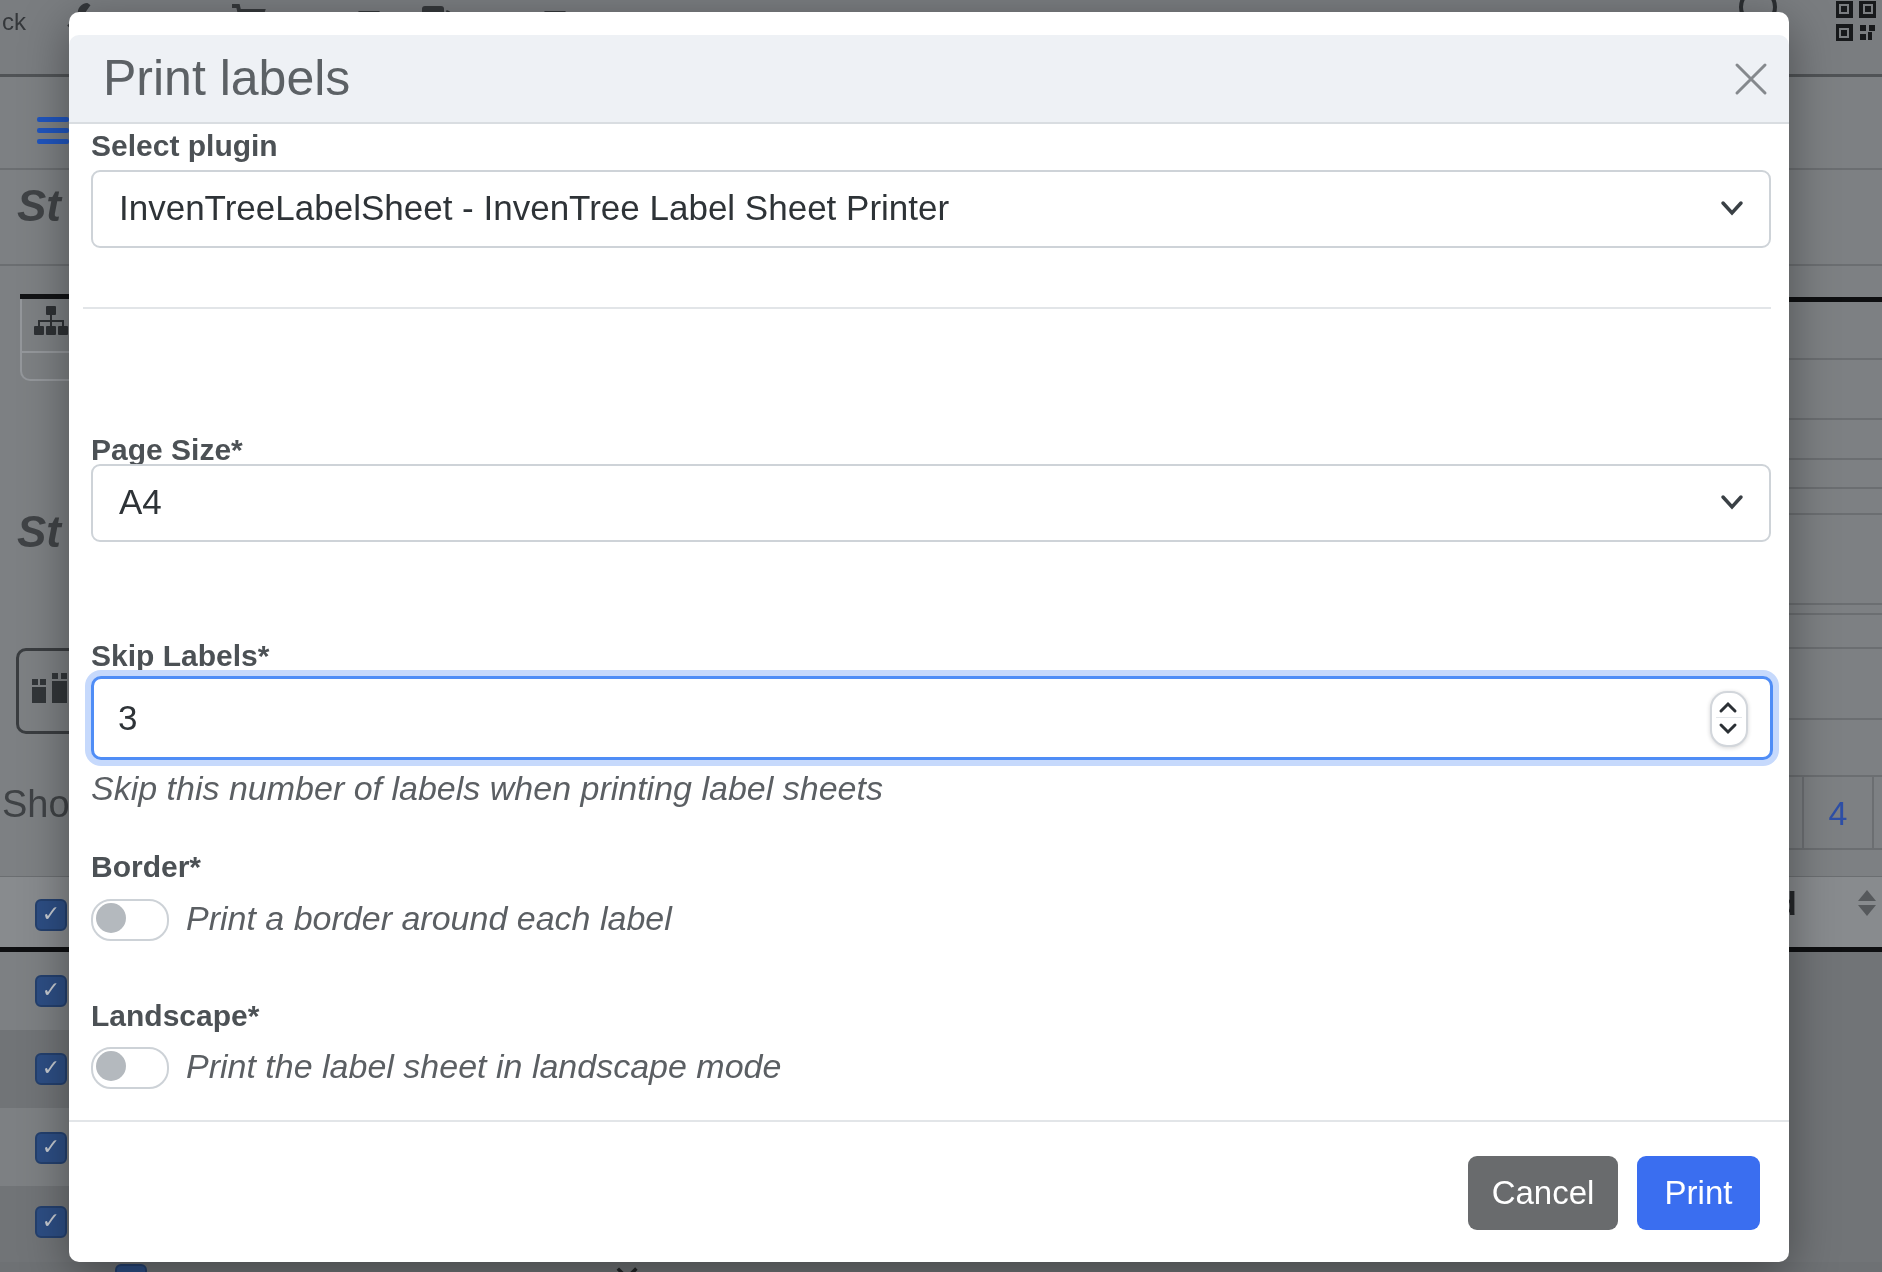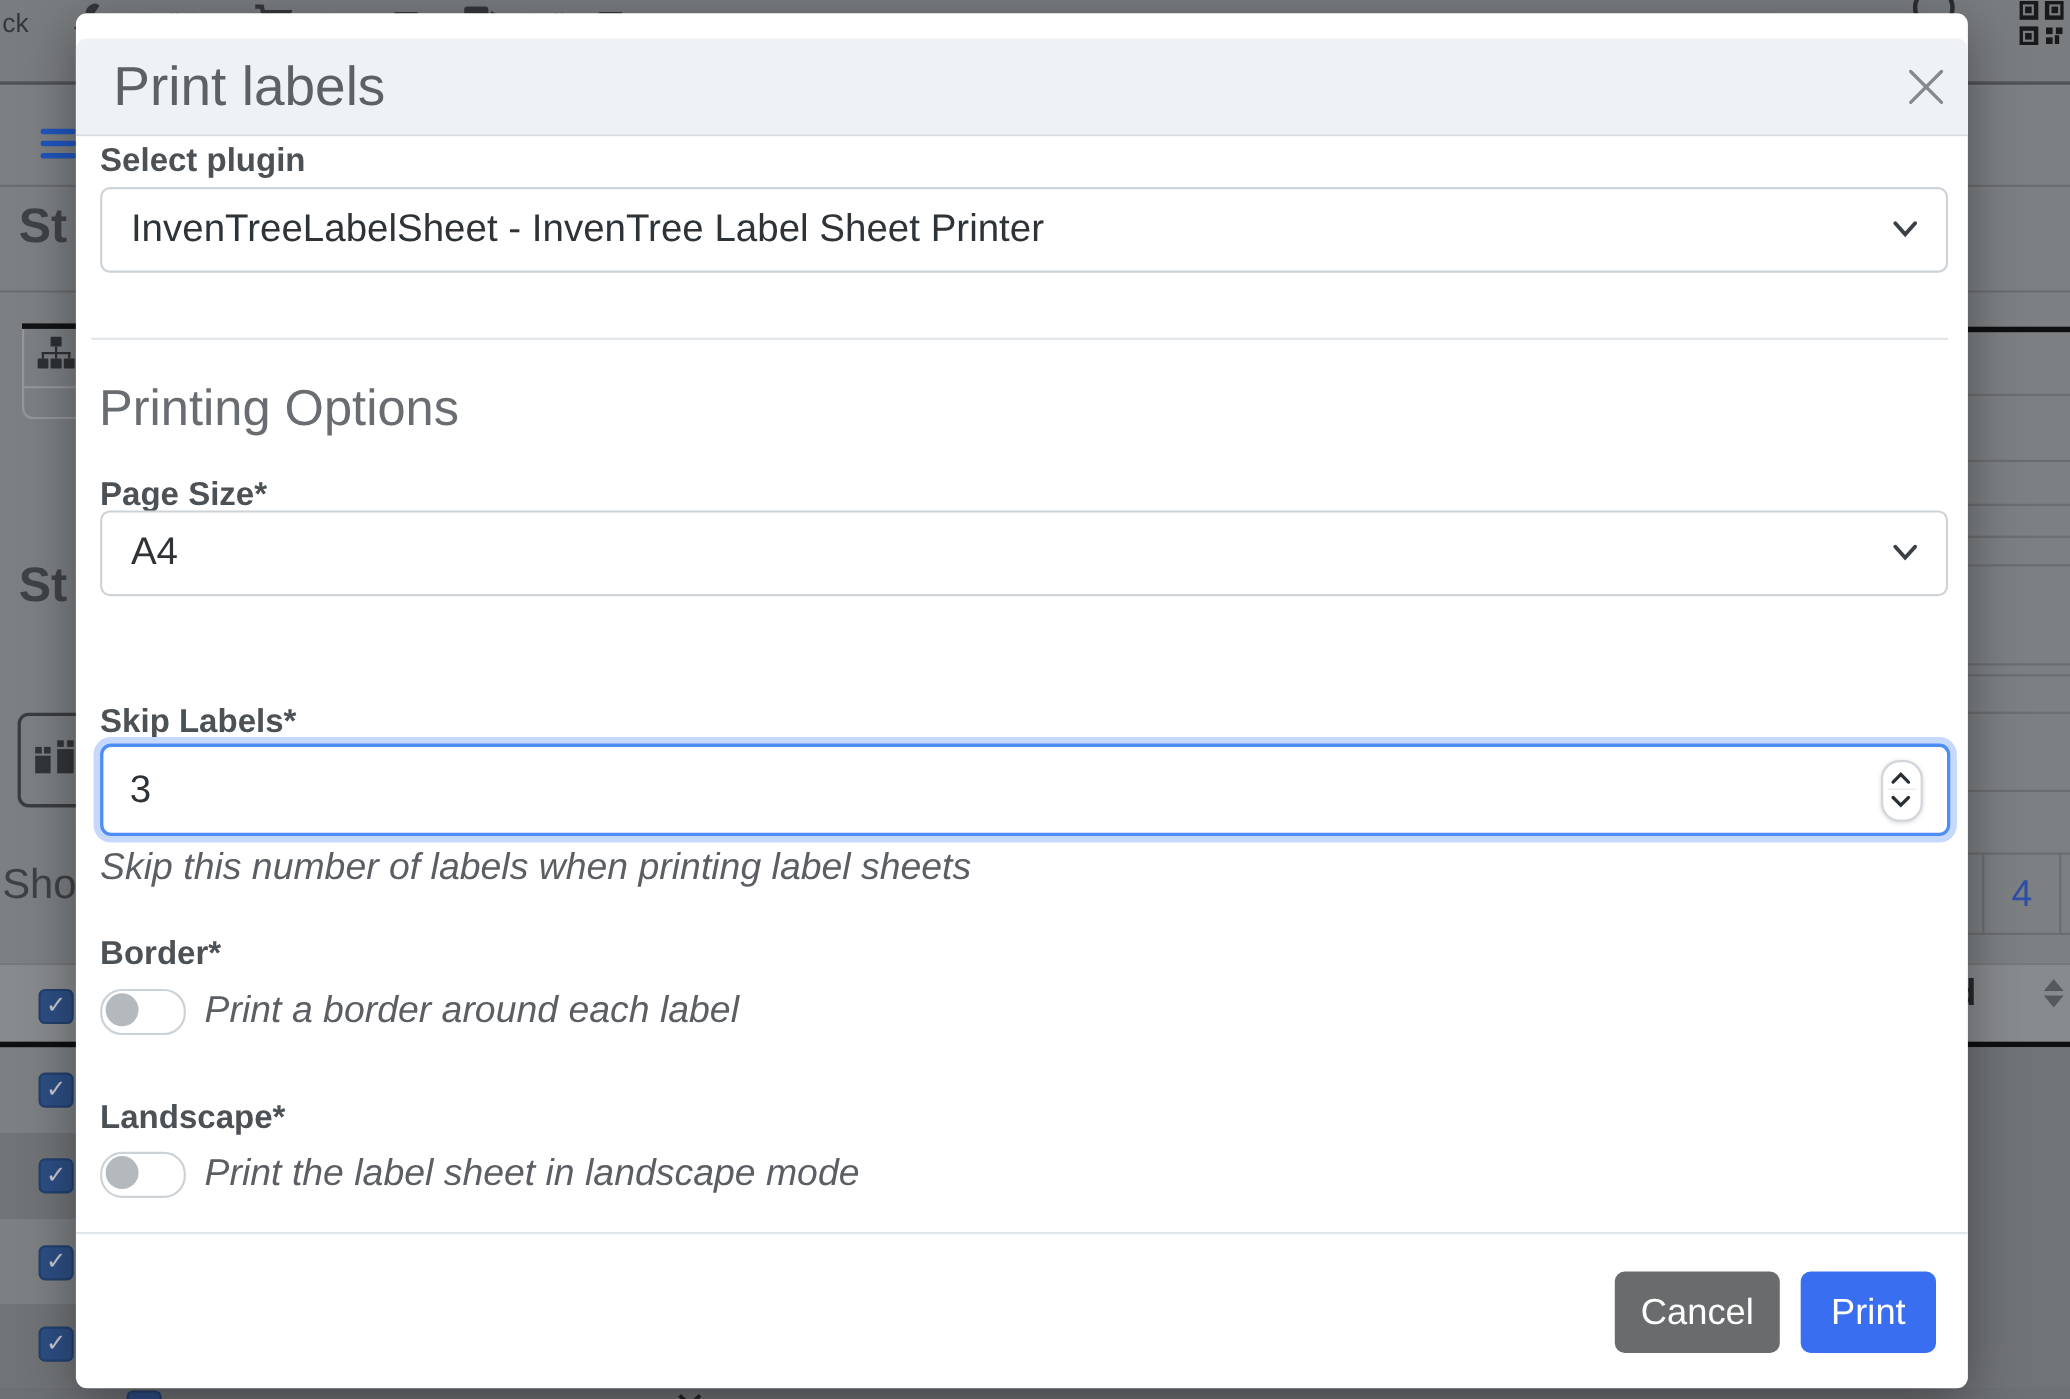--- a/index.html
+++ b/index.html
@@ -28,21 +28,21 @@
   .icon-search{left:1739px;top:-12px;width:30px;height:30px;border:4px solid #2c2f32;border-radius:50%;}
   .icon-qr{left:1836px;top:1px;color:#17191b;}
 
   .line{position:absolute;left:0;width:1882px;height:2px;background:#6b6e71;}
   .l1{top:168px;} .l2{top:264px;} .l3{top:876px;}
   .blackline{position:absolute;left:0;top:947px;width:1882px;height:5px;background:#0e0f11;}
 
   .hamburger{left:37px;top:117px;width:32px;height:28px;}
   .hamburger div{height:5px;background:#2055be;border-radius:2px;margin-bottom:6px;}
 
-  .bg-heading{position:absolute;left:17px;font-size:44px;font-weight:600;color:#404346;line-height:48px;white-space:nowrap;}
+  .bg-heading{position:absolute;left:17px;font-size:44px;font-weight:600;color:#404346;line-height:48px;white-space:nowrap;font-style:italic;}
   .h-stock{top:182px;}
   .h-stockitems{top:508px;}
   .bg-showing{position:absolute;left:2px;top:783px;font-size:38px;color:#3f4245;line-height:42px;}
 
   .tabbar{left:20px;top:294px;width:140px;height:5px;background:#121315;}
   .tabbox{left:20px;top:299px;width:150px;height:80px;border:2px solid #94979b;border-top:none;border-radius:0 0 10px 10px;}
   .tabbox .innerline{position:absolute;left:0;right:0;top:52px;height:2px;background:#94979b;}
   .icon-sitemap{left:34px;top:306px;color:#2e3134;}
 
   .locbtn{left:16px;top:648px;width:120px;height:80px;border:3px solid #3a3d40;border-radius:10px;}
@@ -268,21 +268,20 @@
 
   <div class="m-label lab-plugin">Select plugin</div>
   <div class="select sel-plugin">
     <span class="sel-text">InvenTreeLabelSheet - InvenTree Label Sheet Printer</span>
     <svg class="chev" width="30" height="30" viewBox="0 0 30 30">
         <path fill="none" stroke="currentColor" stroke-width="3.5" stroke-linecap="round" d="M6 10 L15 20 L24 10"></path>
       </svg>
   </div>
 
   <div class="m-divider"></div>
-  <div class="m-section">Printing Options</div>
 
   <div class="m-label lab-pagesize">Page Size*</div>
   <div class="select sel-pagesize">
     <span class="sel-text">A4</span>
     <svg class="chev" width="30" height="30" viewBox="0 0 30 30">
         <path fill="none" stroke="currentColor" stroke-width="3.5" stroke-linecap="round" d="M6 10 L15 20 L24 10"></path>
       </svg>
   </div>
 
   <div class="m-label lab-skip">Skip Labels*</div>

